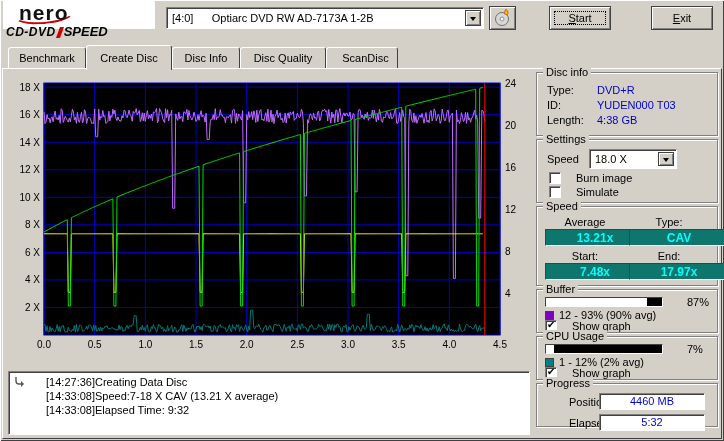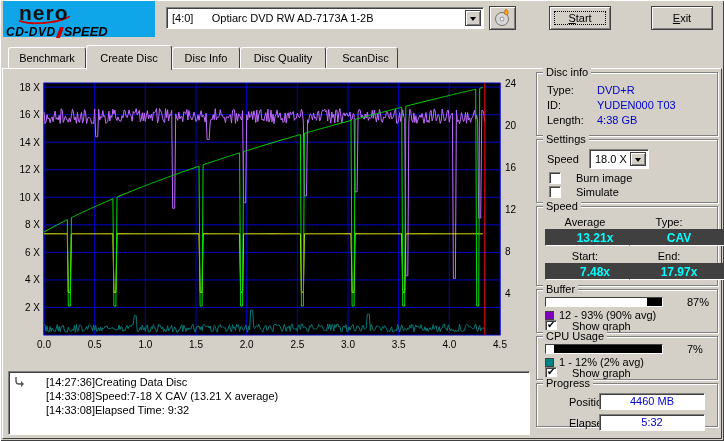--- a/index.html
+++ b/index.html
@@ -4,21 +4,21 @@
 <style>
   * { margin:0; padding:0; box-sizing:border-box; }
   html,body { background:#808080; }
   .app {
     position:relative; width:724px; height:441px;
     background:#d4d0c8; overflow:hidden;
     font-family:"Liberation Sans", sans-serif; font-size:11px; color:#000;
     box-shadow: inset 1px 1px 0 #ffffff, inset -1px -1px 0 #404040;
   }
   
-  .logo { position:absolute; left:3px; top:1px; width:152px; height:36px; background:#0ea5e9; }
+  .logo { position:absolute; left:3px; top:1px; width:152px; height:28px; background:#ffffff; }
   .logo-nero { position:absolute; left:16px; top:0px; font-size:21px; font-weight:bold; color:#111; letter-spacing:1px; }
   .logo-swoosh { position:absolute; left:10px; top:2px; width:62px; height:21px;
     border:2px solid transparent; border-bottom-color:#cc0000; border-radius:50%; transform:rotate(-5deg); }
   .logo-sub { position:absolute; left:3px; top:23px; white-space:nowrap; }
   .logo-l2 { font-weight:bold; font-style:italic; font-size:12px; letter-spacing:0.5px; }
   .logo-flash { display:inline-block; width:4px; height:11px; background:#cc0000; transform:skewX(-20deg); margin:0 2px -2px 2px; }
   .logo-l3 { font-weight:bold; font-style:italic; font-size:13px; }
   .combo { position:absolute; background:#ffffff;
     border-top:1px solid #808080; border-left:1px solid #808080;
     border-bottom:1px solid #ffffff; border-right:1px solid #ffffff;
@@ -61,30 +61,30 @@
   .k { color:#000; }
   .v { color:#0000cc; }
   .kv { position:absolute; left:10px; right:6px; }
   .kv .k { display:inline-block; width:50px; }
   .g-discinfo { top:72px;  height:64px; }
   .g-settings { top:139px; height:64px; }
   .g-speed    { top:206px; height:80px; }
   .g-buffer   { top:289px; height:44px; }
   .g-cpu      { top:336px; height:44px; }
   .g-progress { top:383px; height:44px; }
-  .speed-combo { left:52px; top:9px; width:60px; height:20px; }
+  .speed-combo { left:52px; top:9px; width:88px; height:20px; }
   .cb { position:absolute; display:flex; align-items:center; }
   .cb-box { width:12px; height:12px; background:#fff; position:relative;
     border-top:1px solid #808080; border-left:1px solid #808080;
     border-bottom:1px solid #ffffff; border-right:1px solid #ffffff;
     box-shadow: inset 1px 1px 0 #404040; }
   .cb.checked .cb-box::after { content:"✔"; position:absolute; left:1px; top:-2px; font-size:10px; color:#000; }
   .cb-label { margin-left:15px; }
   .sp-label { position:absolute; width:80px; text-align:center; }
-  .lcd { position:absolute; width:100px; height:17px; background:#404040; color:#00ffff;
+  .lcd { position:absolute; width:100px; height:17px; background:#0f766e; color:#00ffff;
     font-weight:bold; font-size:12px; text-align:center; line-height:16px;
     border-top:1px solid #404040; border-left:1px solid #404040;
     border-bottom:1px solid #ffffff; border-right:1px solid #ffffff; }
   .bar { position:absolute; width:118px; height:10px; background:#000;
     border-top:1px solid #404040; border-left:1px solid #404040;
     border-bottom:1px solid #ffffff; border-right:1px solid #ffffff; }
   .bar-fill { height:100%; background:#ffffff; }
   .pct { position:absolute; left:150px; }
   .swatch { position:absolute; left:8px; width:9px; height:9px; border:1px solid #404040; }
   .range { position:absolute; left:22px; }

